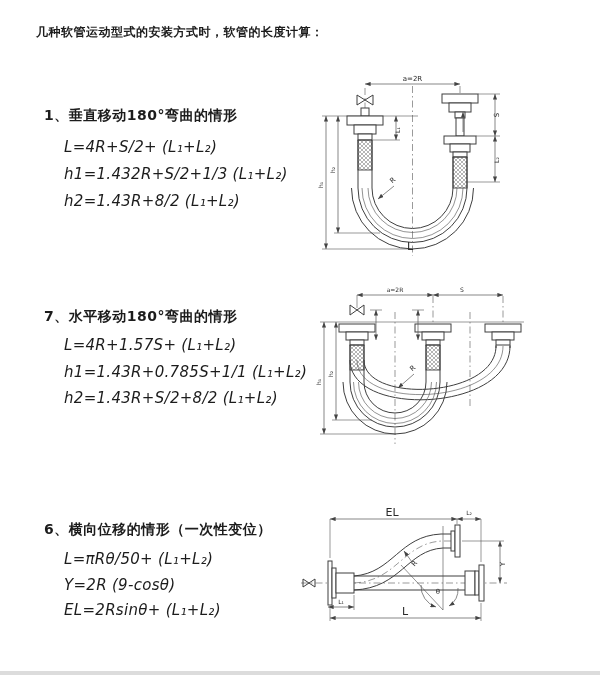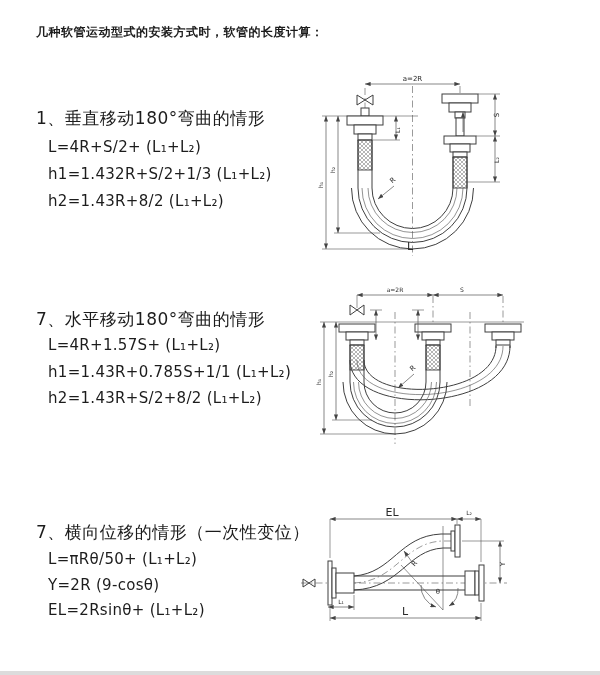--- a/index.html
+++ b/index.html
@@ -5,22 +5,22 @@
   html,body{margin:0;padding:0;}
   body{
     width:600px;height:675px;position:relative;background:#ffffff;
     font-family:"DejaVu Sans","Liberation Sans",sans-serif;color:#1c1c1c;
     overflow:hidden;
   }
   .title{
     position:absolute;left:36px;top:24px;font-size:12px;font-weight:700;
     letter-spacing:.5px;white-space:nowrap;
   }
-  .heading{position:absolute;left:36px;font-size:17px;font-weight:400;letter-spacing:.5px;white-space:nowrap;}
-  .formula{position:absolute;left:48px;font-size:15px;font-weight:400;letter-spacing:.3px;white-space:nowrap;}
+  .heading{position:absolute;left:44px;font-size:14px;font-weight:700;letter-spacing:.5px;white-space:nowrap;}
+  .formula{position:absolute;left:64px;font-size:15px;font-weight:400;letter-spacing:.3px;white-space:nowrap;font-style:italic;}
   .h1{top:107px}.f11{top:138px}.f12{top:165px}.f13{top:192px}
   .h2{top:308px}.f21{top:336px}.f22{top:363px}.f23{top:389px}
   .h3{top:521px}.f31{top:550px}.f32{top:576px}.f33{top:601px}
   svg{position:absolute;overflow:visible;}
   .d1{left:310px;top:70px;}
   .d2{left:310px;top:282px;}
   .d3{left:295px;top:488px;}
   .ln{stroke:#3f3f3f;stroke-width:1;fill:none;}
   .thin{stroke:#4a4a4a;stroke-width:.6;fill:none;}
   .part{stroke:#3f3f3f;stroke-width:1;fill:#ffffff;}
@@ -44,21 +44,21 @@
   <div class="heading h1">1、垂直移动180°弯曲的情形</div>
   <div class="formula f11">L=4R+S/2+ (L₁+L₂)</div>
   <div class="formula f12">h1=1.432R+S/2+1/3 (L₁+L₂)</div>
   <div class="formula f13">h2=1.43R+8/2 (L₁+L₂)</div>
 
   <div class="heading h2">7、水平移动180°弯曲的情形</div>
   <div class="formula f21">L=4R+1.57S+ (L₁+L₂)</div>
   <div class="formula f22">h1=1.43R+0.785S+1/1 (L₁+L₂)</div>
   <div class="formula f23">h2=1.43R+S/2+8/2 (L₁+L₂)</div>
 
-  <div class="heading h3">7、横向位移的情形（一次性变位）</div>
+  <div class="heading h3">6、横向位移的情形（一次性变位）</div>
   <div class="formula f31">L=πRθ/50+ (L₁+L₂)</div>
   <div class="formula f32">Y=2R (9-cosθ)</div>
   <div class="formula f33">EL=2Rsinθ+ (L₁+L₂)</div>
 
   <svg class="d1" width="290" height="195" viewBox="0 0 290 195">
     <defs>
       <pattern id="ht1" width="4" height="4" patternUnits="userSpaceOnUse">
         <path d="M0,4 L4,0 M0,0 L4,4" stroke="#6a6a6a" stroke-width="0.5"></path>
       </pattern>
       <marker id="arw1" markerWidth="9" markerHeight="6" refX="8" refY="3" orient="auto-start-reverse">

